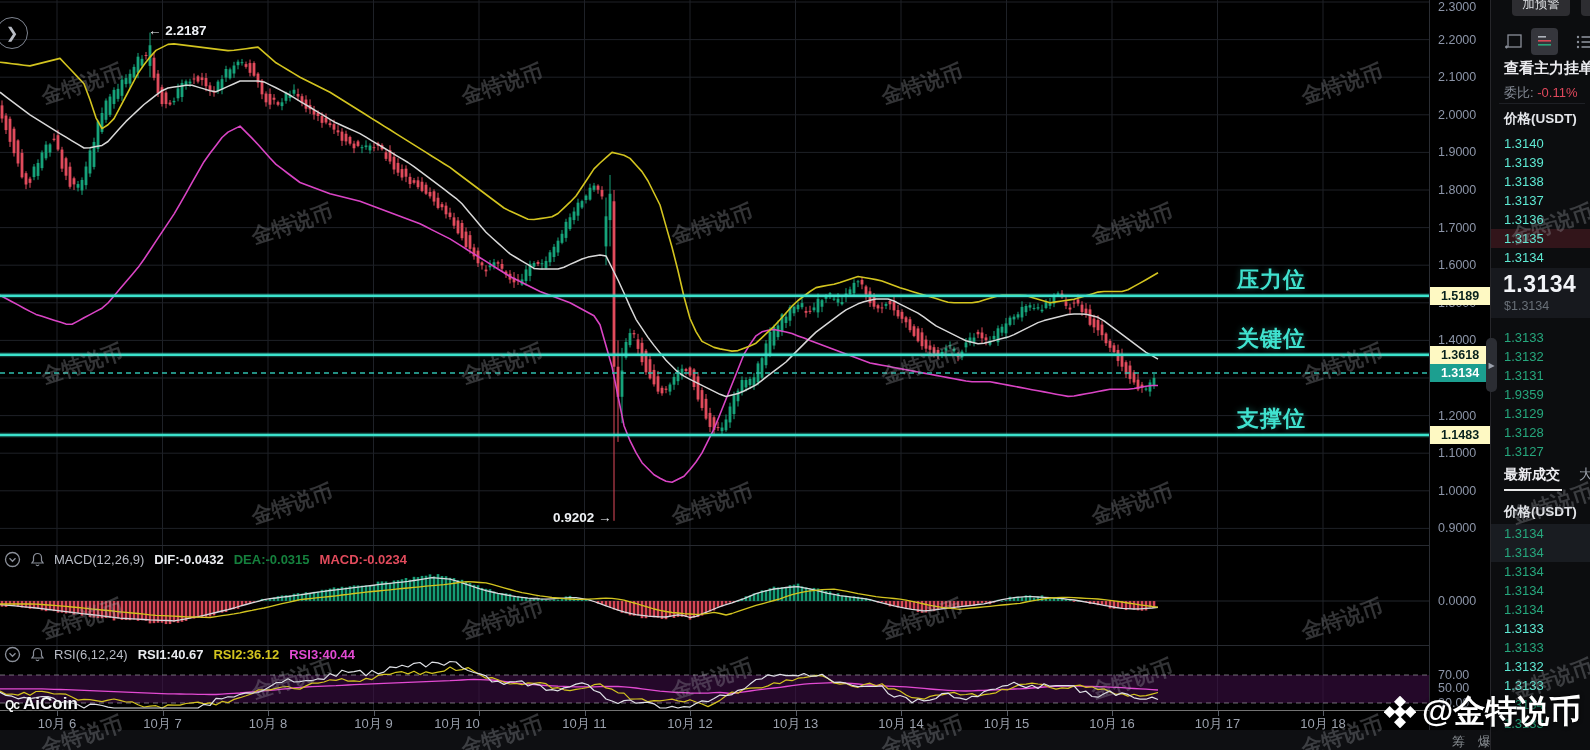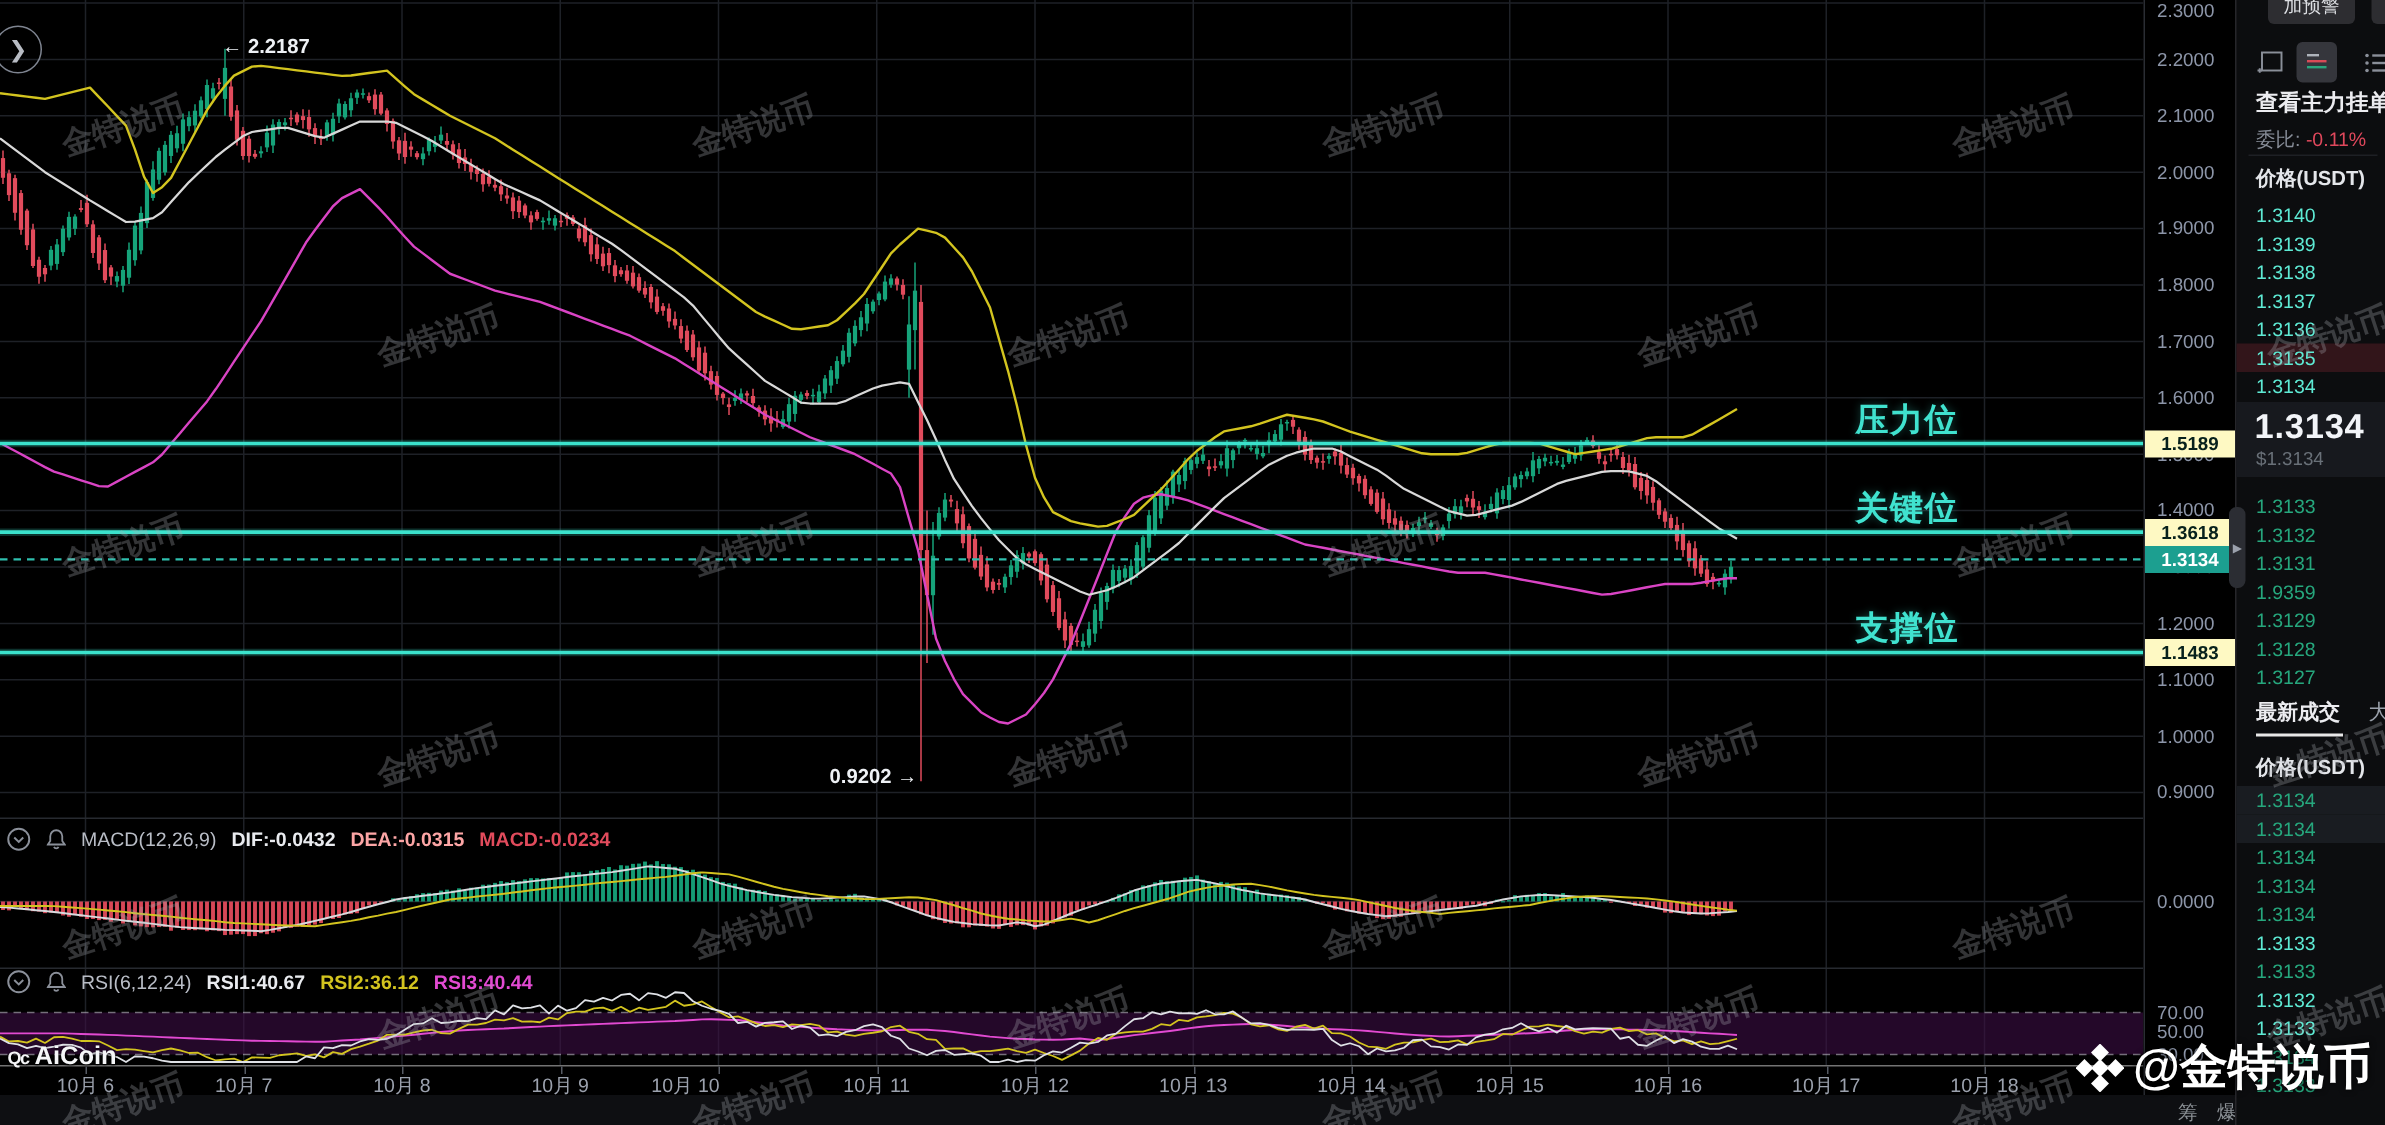--- a/index.html
+++ b/index.html
@@ -7,21 +7,21 @@
        font-family:"Liberation Sans","DejaVu Sans",sans-serif;
        -webkit-font-smoothing:antialiased;}
   .abs{position:absolute;}
   #chart-wrap{left:0;top:0;width:1429px;height:710px;}
   #chart-svg{display:block;}
   
   .legend{position:absolute;left:4px;display:flex;align-items:center;gap:10px;
           font-size:13px;color:#b9bdc6;z-index:12;white-space:nowrap;}
   .legend .ic{display:inline-flex;align-items:center;}
   .v-dif{color:#e9ebef;font-weight:bold;}
-  .v-dea{color:#fca5a5;font-weight:bold;}
+  .v-dea{color:#15803d;font-weight:bold;}
   .v-macd{color:#e14b5c;font-weight:bold;}
   .v-rsi1{color:#e9ebef;font-weight:bold;}
   .v-rsi2{color:#d3c41f;font-weight:bold;}
   .v-rsi3{color:#e24ad2;font-weight:bold;}
   
   .lvl-label{position:absolute;left:1237px;color:#40e2cf;font-size:22px;font-weight:bold;
              letter-spacing:1px;z-index:11;text-shadow:0 0 6px rgba(64,226,207,.35);}
   .anno{position:absolute;color:#eef1f5;font-size:13.5px;font-weight:bold;z-index:11;}
   
   #date-axis{left:0;top:710px;width:1429px;height:20px;border-top:1px solid #737373;z-index:5;}

